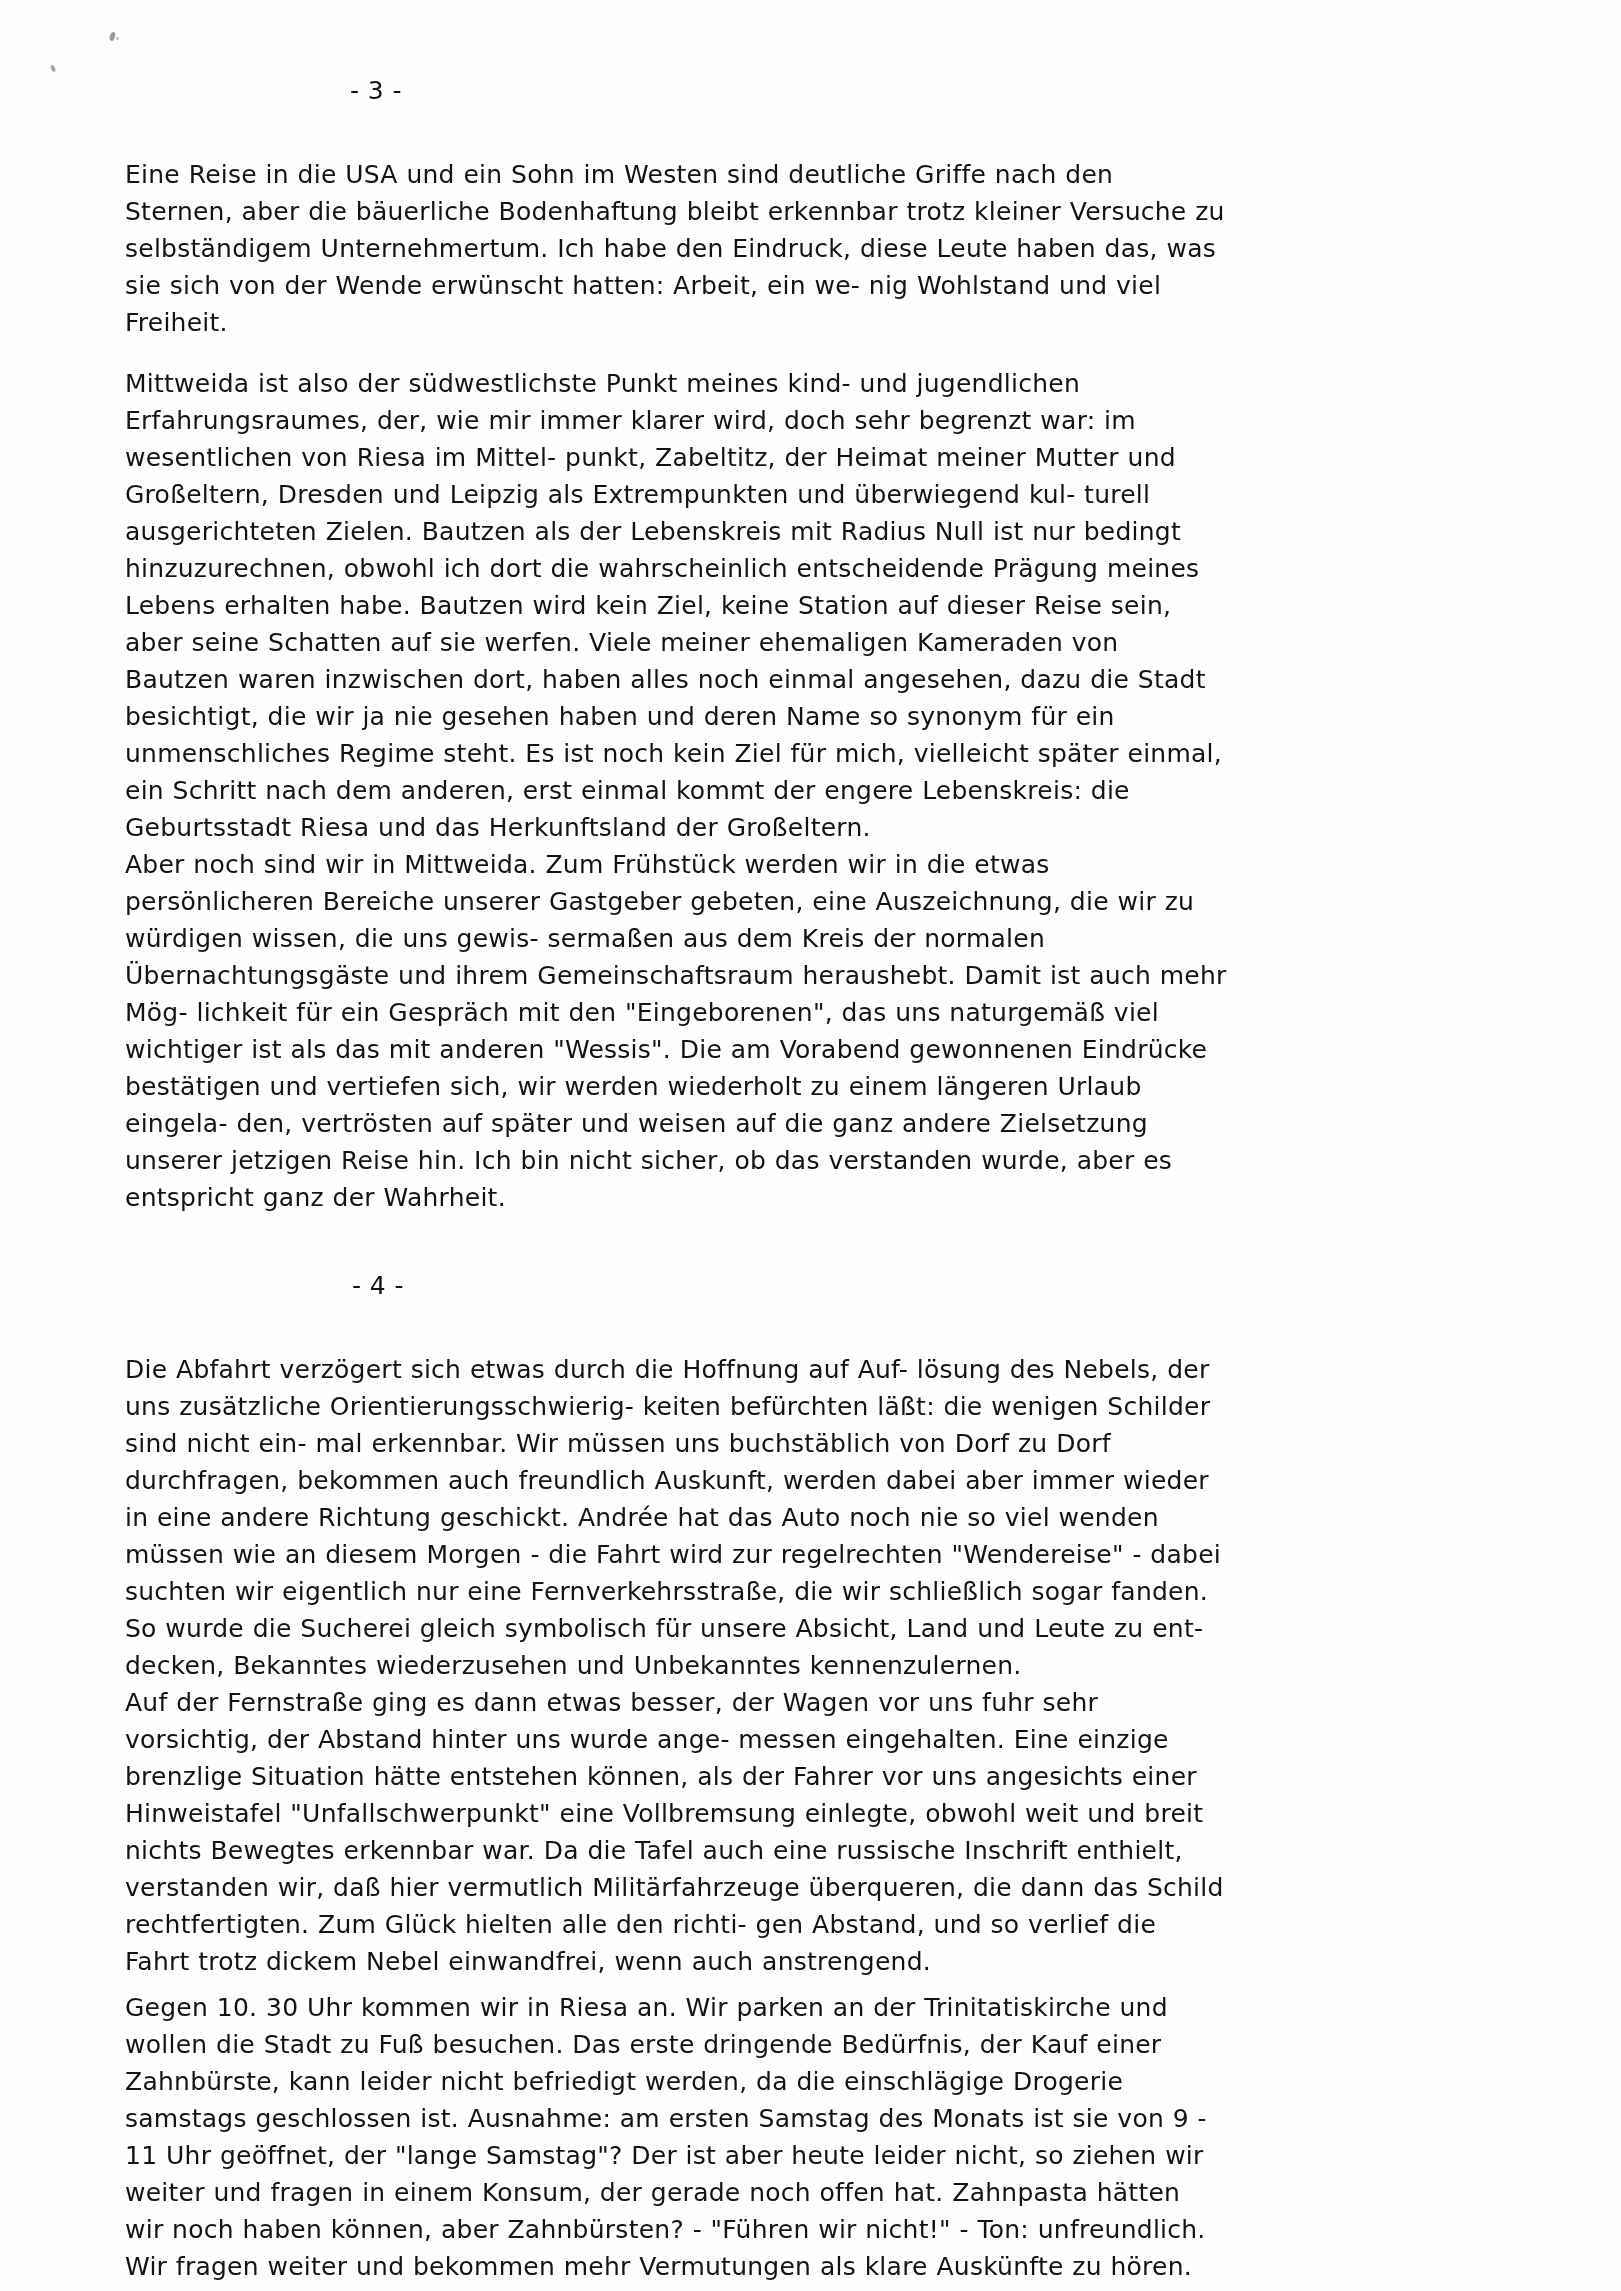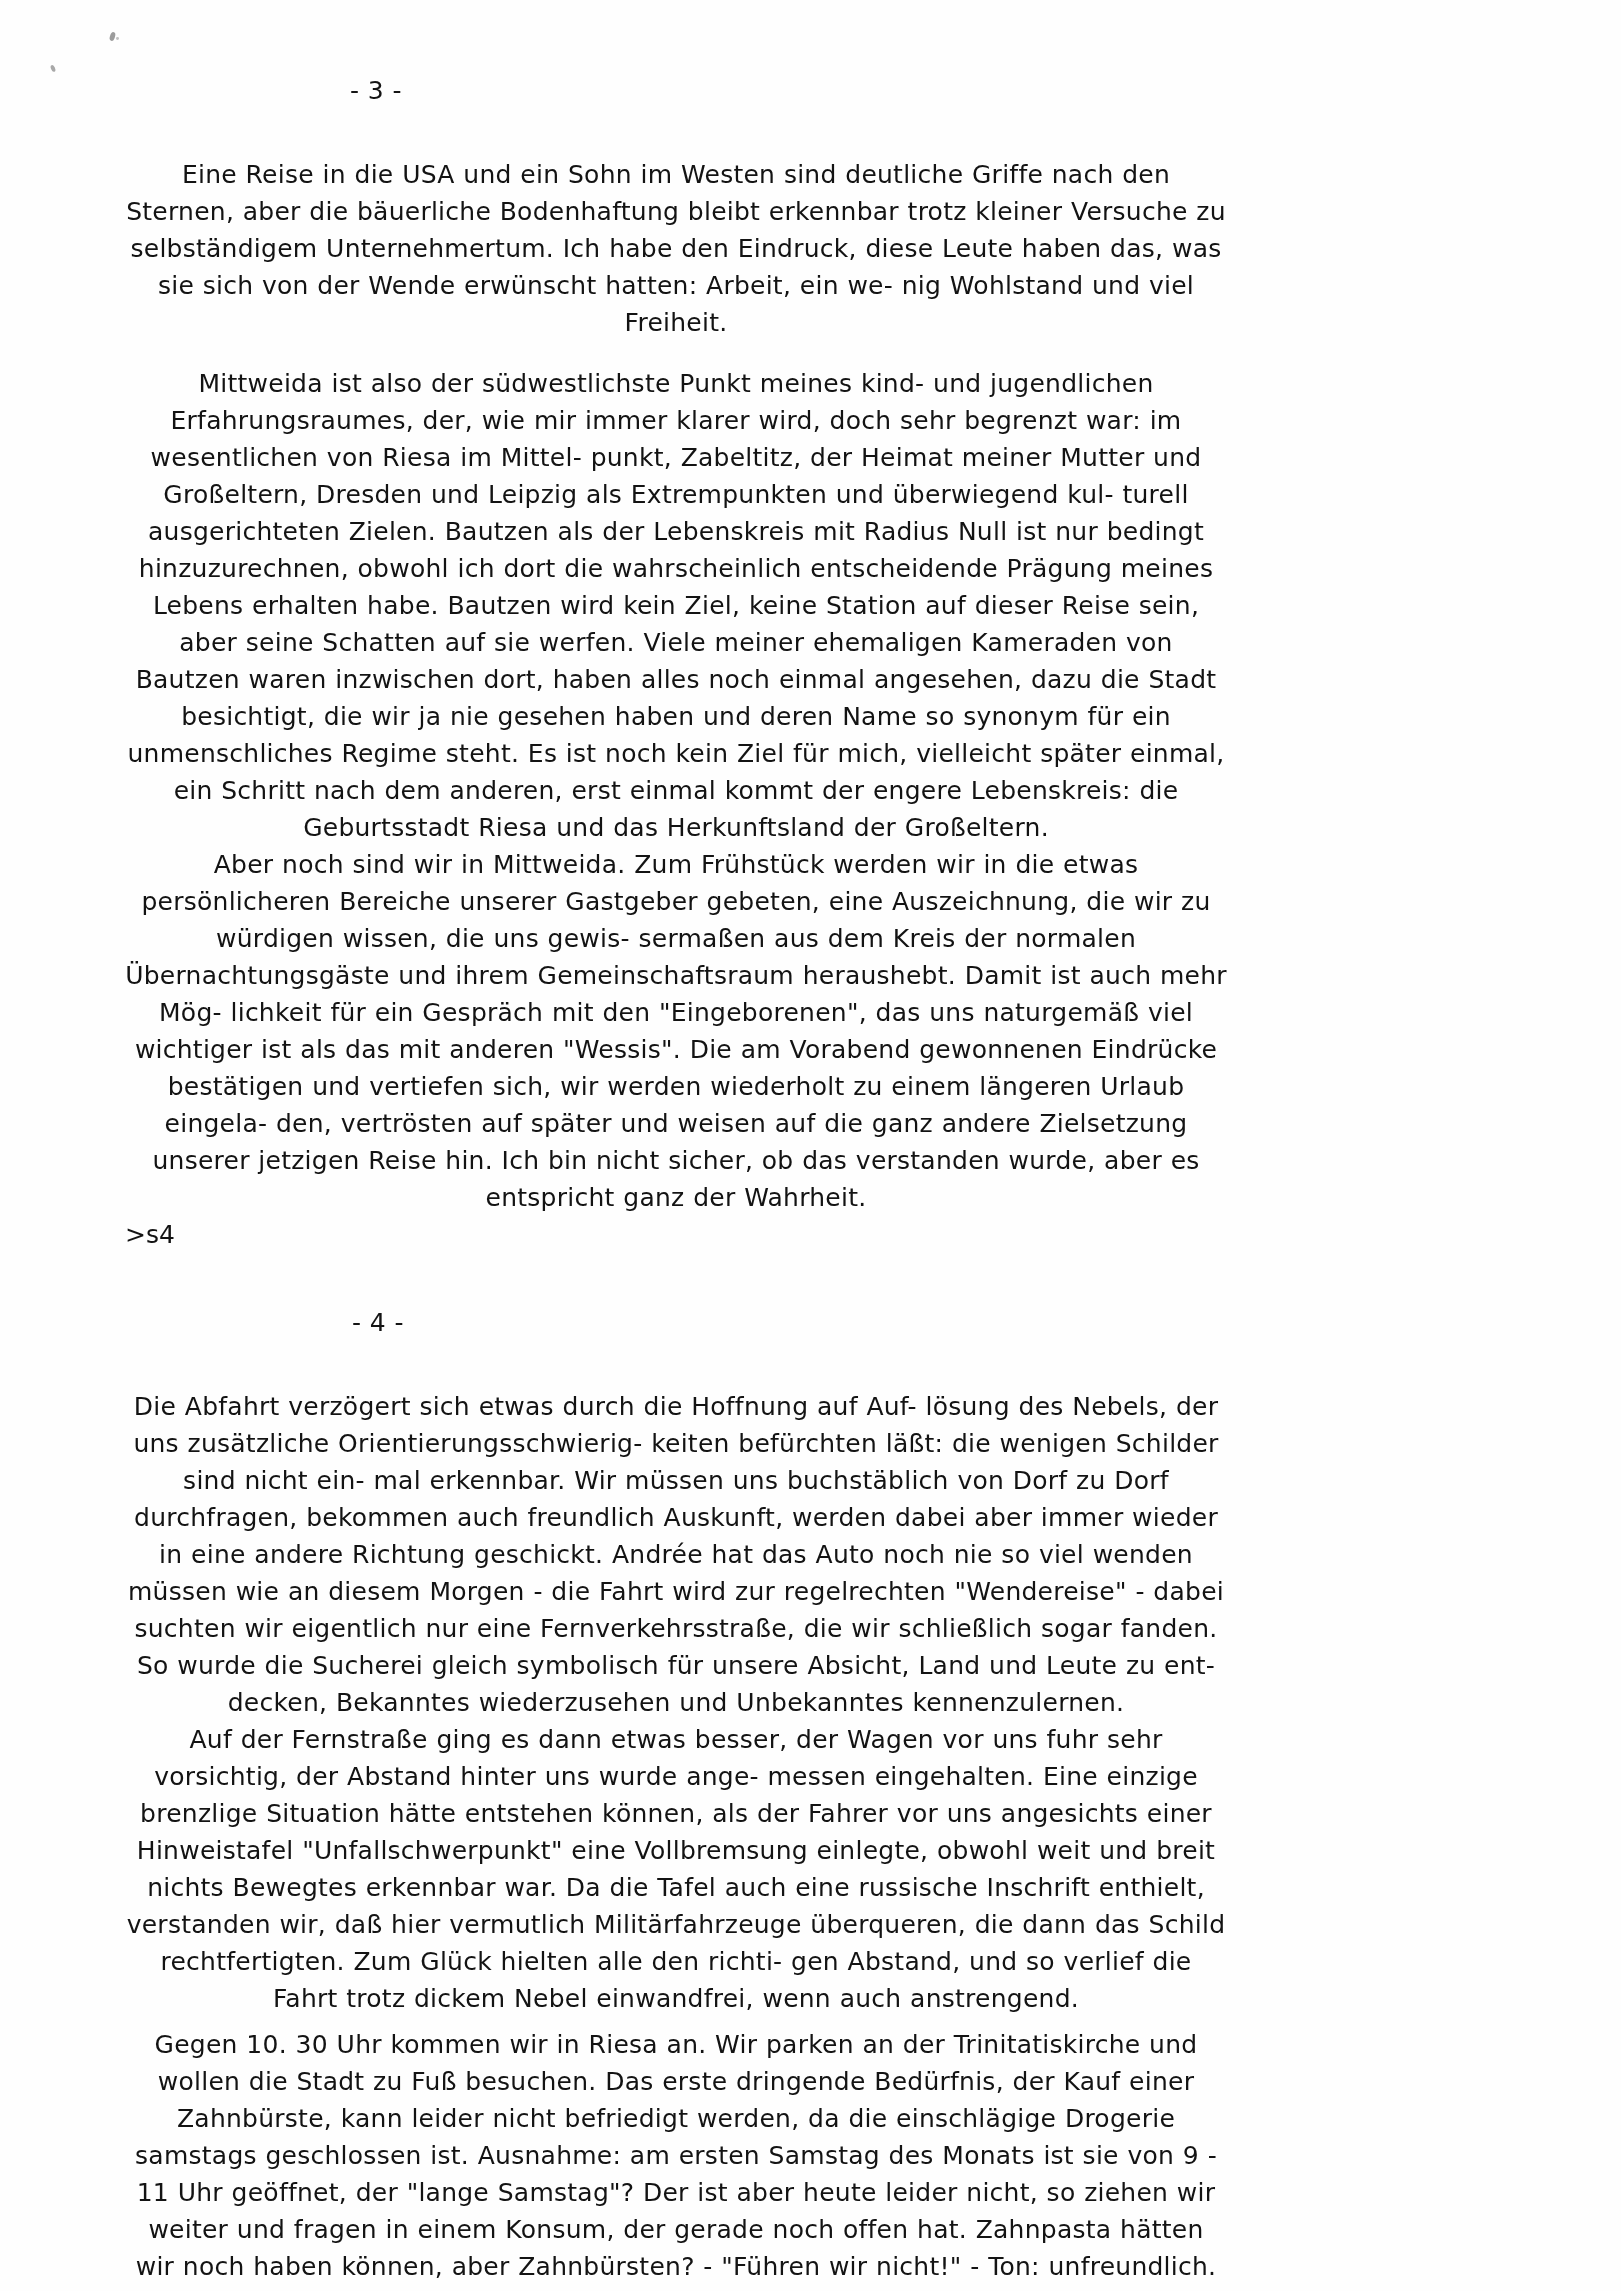--- a/index.html
+++ b/index.html
@@ -39,21 +39,21 @@
     letter-spacing: 0.4px;
     white-space: pre;
   }
   .pm-3 { margin-left: 225px; }
   .pm-4 { margin-left: 227px; }
 
   .para {
     font-size: 25px;
     line-height: 37px;
     color: #131313;
-    text-align: center;
+    text-align: left;
     width: 1102px;
     margin: 0;
     letter-spacing: 0.01em;
     word-spacing: 0.02em;
   }
   .marker-line {
     font-size: 25px;
     line-height: 37px;
     color: #131313;
     margin: 0;
@@ -83,21 +83,20 @@
       <div class="gap-l"></div>
 
       <p class="para">Eine Reise in die USA und ein Sohn im Westen sind deutliche Griffe nach den Sternen, aber die bäuerliche Bodenhaftung bleibt erkennbar trotz kleiner Versuche zu selbständigem Unternehmertum. Ich habe den Eindruck, diese Leute haben das, was sie sich von der Wende erwünscht hatten: Arbeit, ein we- nig Wohlstand und viel Freiheit.</p>
 
       <div class="gap-s"></div>
 
       <p class="para">Mittweida ist also der südwestlichste Punkt meines kind- und jugendlichen Erfahrungsraumes, der, wie mir immer klarer wird, doch sehr begrenzt war: im wesentlichen von Riesa im Mittel- punkt, Zabeltitz, der Heimat meiner Mutter und Großeltern, Dresden und Leipzig als Extrempunkten und überwiegend kul- turell ausgerichteten Zielen. Bautzen als der Lebenskreis mit Radius Null ist nur bedingt hinzuzurechnen, obwohl ich dort die wahrscheinlich entscheidende Prägung meines Lebens erhalten habe. Bautzen wird kein Ziel, keine Station auf dieser Reise sein, aber seine Schatten auf sie werfen. Viele meiner ehemaligen Kameraden von Bautzen waren inzwischen dort, haben alles noch einmal angesehen, dazu die Stadt besichtigt, die wir ja nie gesehen haben und deren Name so synonym für ein unmenschliches Regime steht. Es ist noch kein Ziel für mich, vielleicht später einmal, ein Schritt nach dem anderen, erst einmal kommt der engere Lebenskreis: die Geburtsstadt Riesa und das Herkunftsland der Großeltern.</p>
 
       <p class="para">Aber noch sind wir in Mittweida. Zum Frühstück werden wir in die etwas persönlicheren Bereiche unserer Gastgeber gebeten, eine Auszeichnung, die wir zu würdigen wissen, die uns gewis- sermaßen aus dem Kreis der normalen Übernachtungsgäste und ihrem Gemeinschaftsraum heraushebt. Damit ist auch mehr Mög- lichkeit für ein Gespräch mit den "Eingeborenen", das uns naturgemäß viel wichtiger ist als das mit anderen "Wessis". Die am Vorabend gewonnenen Eindrücke bestätigen und vertiefen sich, wir werden wiederholt zu einem längeren Urlaub eingela- den, vertrösten auf später und weisen auf die ganz andere Zielsetzung unserer jetzigen Reise hin. Ich bin nicht sicher, ob das verstanden wurde, aber es entspricht ganz der Wahrheit.</p>
 
-      <div class="marker-line">&gt;s4</div>
     </div>
 
     <div class="gap-pagebreak"></div>
 
     <div>
       <div class="page-marker pm-4">- 4 -</div>
 
       <div class="gap-l"></div>
 
       <p class="para">Die Abfahrt verzögert sich etwas durch die Hoffnung auf Auf- lösung des Nebels, der uns zusätzliche Orientierungsschwierig- keiten befürchten läßt: die wenigen Schilder sind nicht ein- mal erkennbar. Wir müssen uns buchstäblich von Dorf zu Dorf durchfragen, bekommen auch freundlich Auskunft, werden dabei aber immer wieder in eine andere Richtung geschickt. Andrée hat das Auto noch nie so viel wenden müssen wie an diesem Morgen - die Fahrt wird zur regelrechten "Wendereise" - dabei suchten wir eigentlich nur eine Fernverkehrsstraße, die wir schließlich sogar fanden. So wurde die Sucherei gleich symbolisch für unsere Absicht, Land und Leute zu ent- decken, Bekanntes wiederzusehen und Unbekanntes kennenzulernen.</p>

